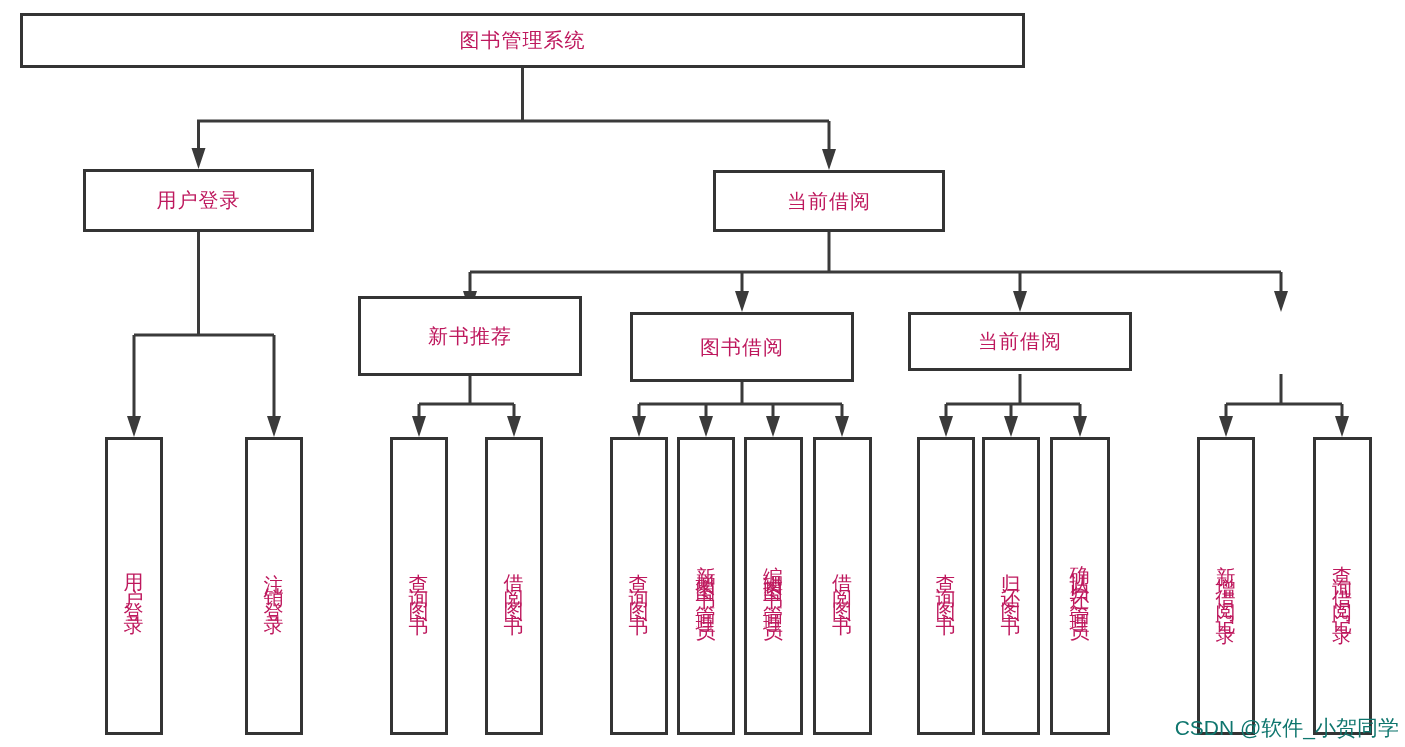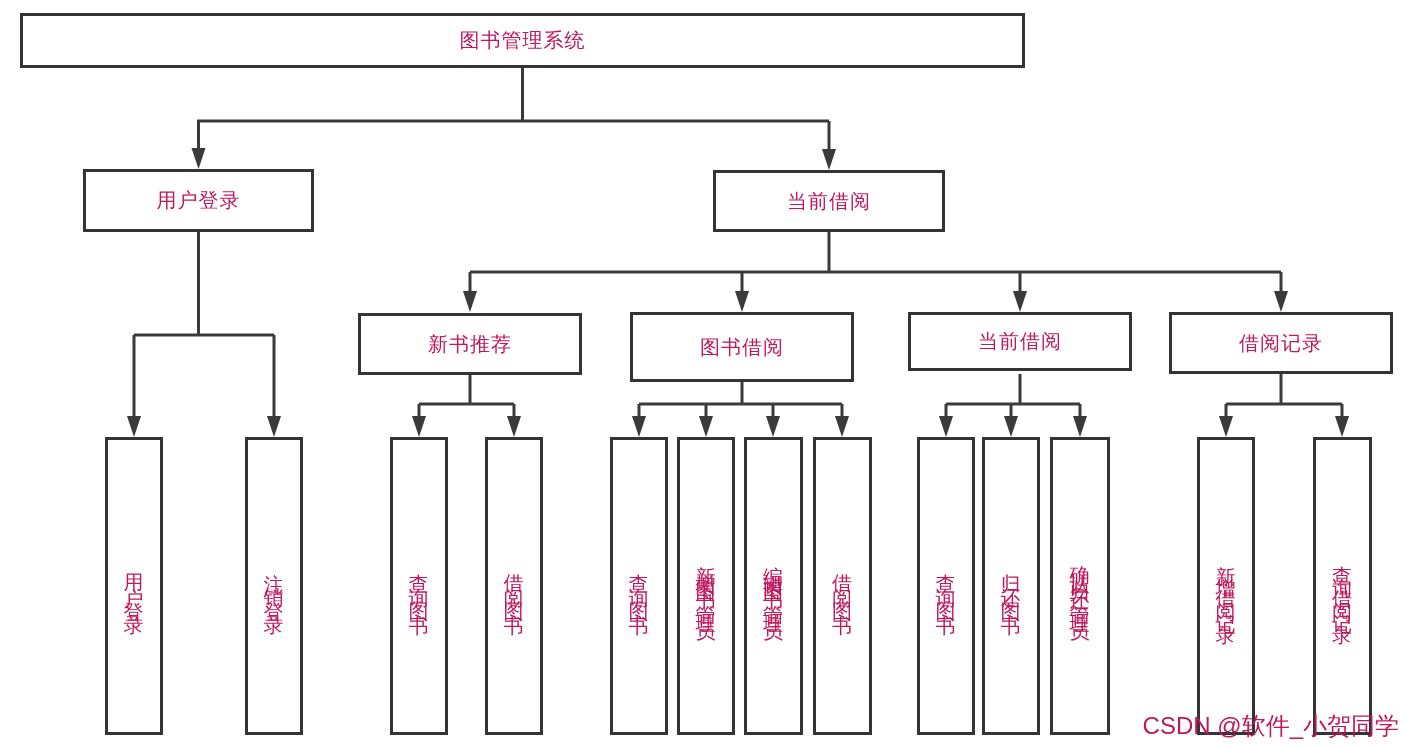--- a/index.html
+++ b/index.html
@@ -34,22 +34,22 @@
     line-height:1;
     white-space:nowrap;
   }
   .ls-s span{letter-spacing:14px;}
   .ls-m span{letter-spacing:12px;}
   .ls-l span{letter-spacing:8px;}
   .watermark{
     position:absolute;
     right:6px;
     bottom:5px;
-    font-size:24px;
-    color:#be185d;
+    font-size:21px;
+    color:#0f766e;
     z-index:3;
     white-space:nowrap;
   }
 </style>
 </head>
 <body>
 
 <div class="canvas">
 
   <svg class="connectors" viewBox="0 0 1405 747" xmlns="http://www.w3.org/2000/svg">
@@ -94,31 +94,28 @@
     <span>图书管理系统</span>
   </div>
 
   <div class="node h" style="left:83px;top:169px;width:231px;height:63px">
     <span>用户登录</span>
   </div>
   <div class="node h" style="left:713px;top:170px;width:232px;height:62px">
     <span>当前借阅</span>
   </div>
 
-  <div class="node h" style="left:358px;top:313px;width:224px;height:62px">
+  <div class="node h" style="left:358px;top:296px;width:224px;height:80px">
     <span>新书推荐</span>
   </div>
   <div class="node h" style="left:630px;top:312px;width:224px;height:70px">
     <span>图书借阅</span>
   </div>
   <div class="node h" style="left:908px;top:312px;width:224px;height:59px">
     <span>当前借阅</span>
-  </div>
-  <div class="node h" style="left:1169px;top:312px;width:224px;height:62px">
-    <span>借阅记录</span>
   </div>
 
   <div class="node v ls-s" style="left:105px;top:437px;width:58px;height:298px">
     <span>用户登录</span>
   </div>
   <div class="node v ls-s" style="left:245px;top:437px;width:58px;height:298px">
     <span>注销登录</span>
   </div>
 
   <div class="node v ls-s" style="left:390px;top:437px;width:58px;height:298px">

